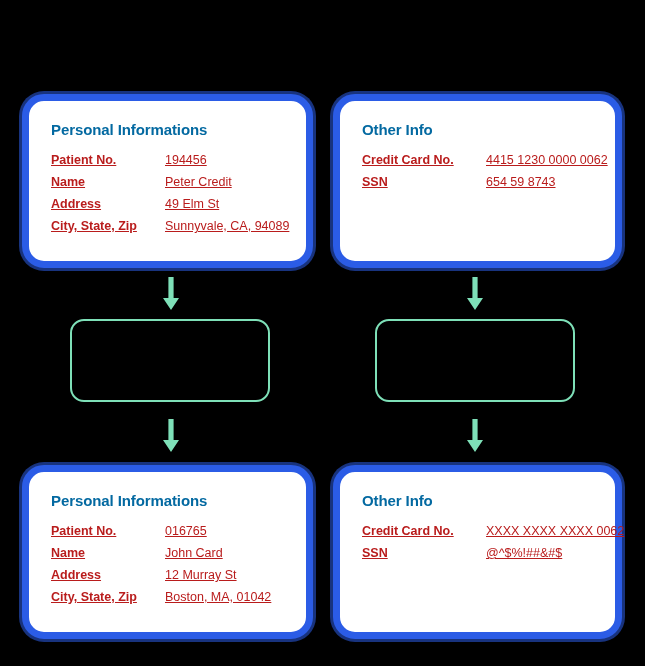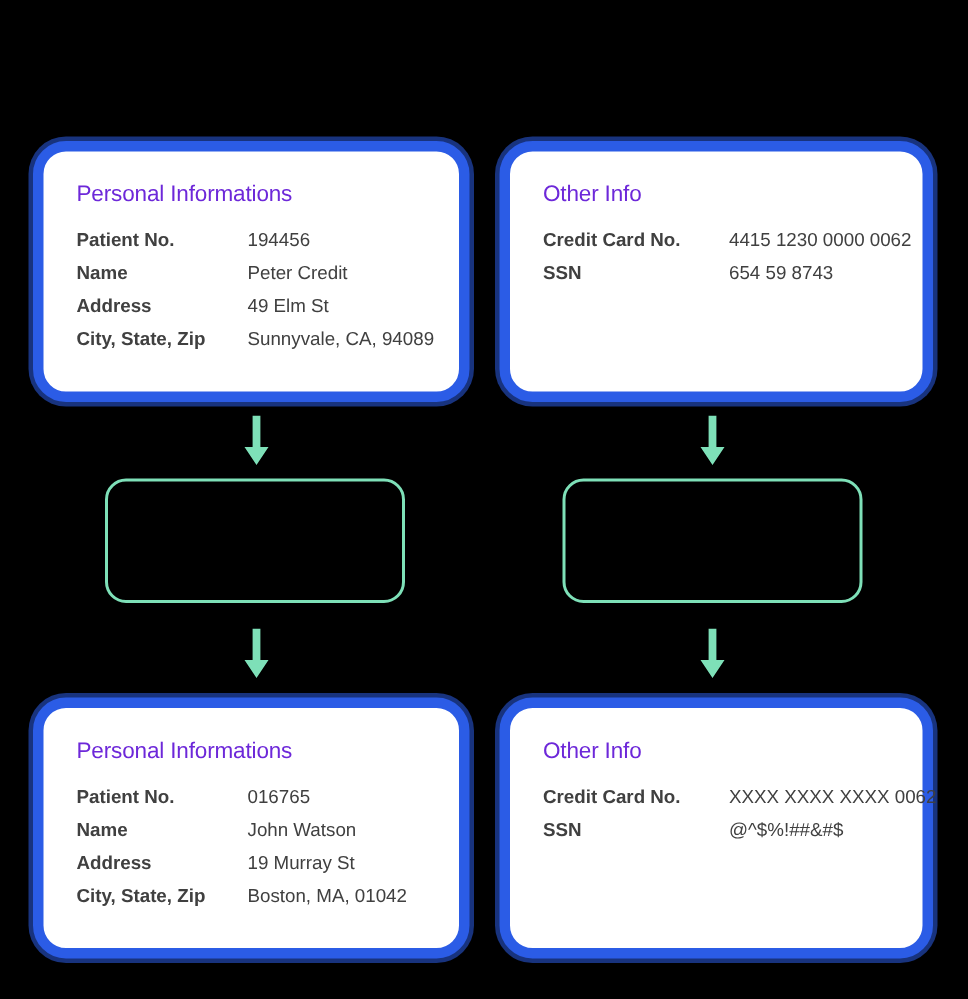--- a/index.html
+++ b/index.html
@@ -32,38 +32,39 @@
   }
 
   .card-inner {
     position: absolute;
     left: 22px;
     right: 12px;
     top: 20px;
   }
 
   .card-title {
-    color: #6d28d9;
+    color: #0369a1;
     font-size: 15px;
-    font-weight: normal;
+    font-weight: bold;
     letter-spacing: -0.1px;
     margin: 0 0 11px 0;
     white-space: nowrap;
   }
 
   .field-table {
     border-collapse: collapse;
   }
   .field-row > * {
     padding: 0;
     vertical-align: top;
     line-height: 22px;
     font-size: 12.5px;
-    color: #404040;
+    color: #b91c1c;
     white-space: nowrap;
+    text-decoration: underline;
   }
   .field-label {
     font-weight: bold;
     padding-right: 14px;
   }
   .field-value {
     font-weight: normal;
   }
 
   
@@ -170,25 +171,25 @@
     <div class="card-inner">
       <div class="card-title">Personal Informations</div>
       <table class="field-table">
         <tbody>
           <tr class="field-row">
             <td class="field-label">Patient No.</td>
             <td class="field-value">016765</td>
           </tr>
           <tr class="field-row">
             <td class="field-label">Name</td>
-            <td class="field-value">John Watson</td>
+            <td class="field-value">John Card</td>
           </tr>
           <tr class="field-row">
             <td class="field-label">Address</td>
-            <td class="field-value">19 Murray St</td>
+            <td class="field-value">12 Murray St</td>
           </tr>
           <tr class="field-row">
             <td class="field-label">City, State, Zip</td>
             <td class="field-value">Boston, MA, 01042</td>
           </tr>
         </tbody>
       </table>
     </div>
   </div>
 

